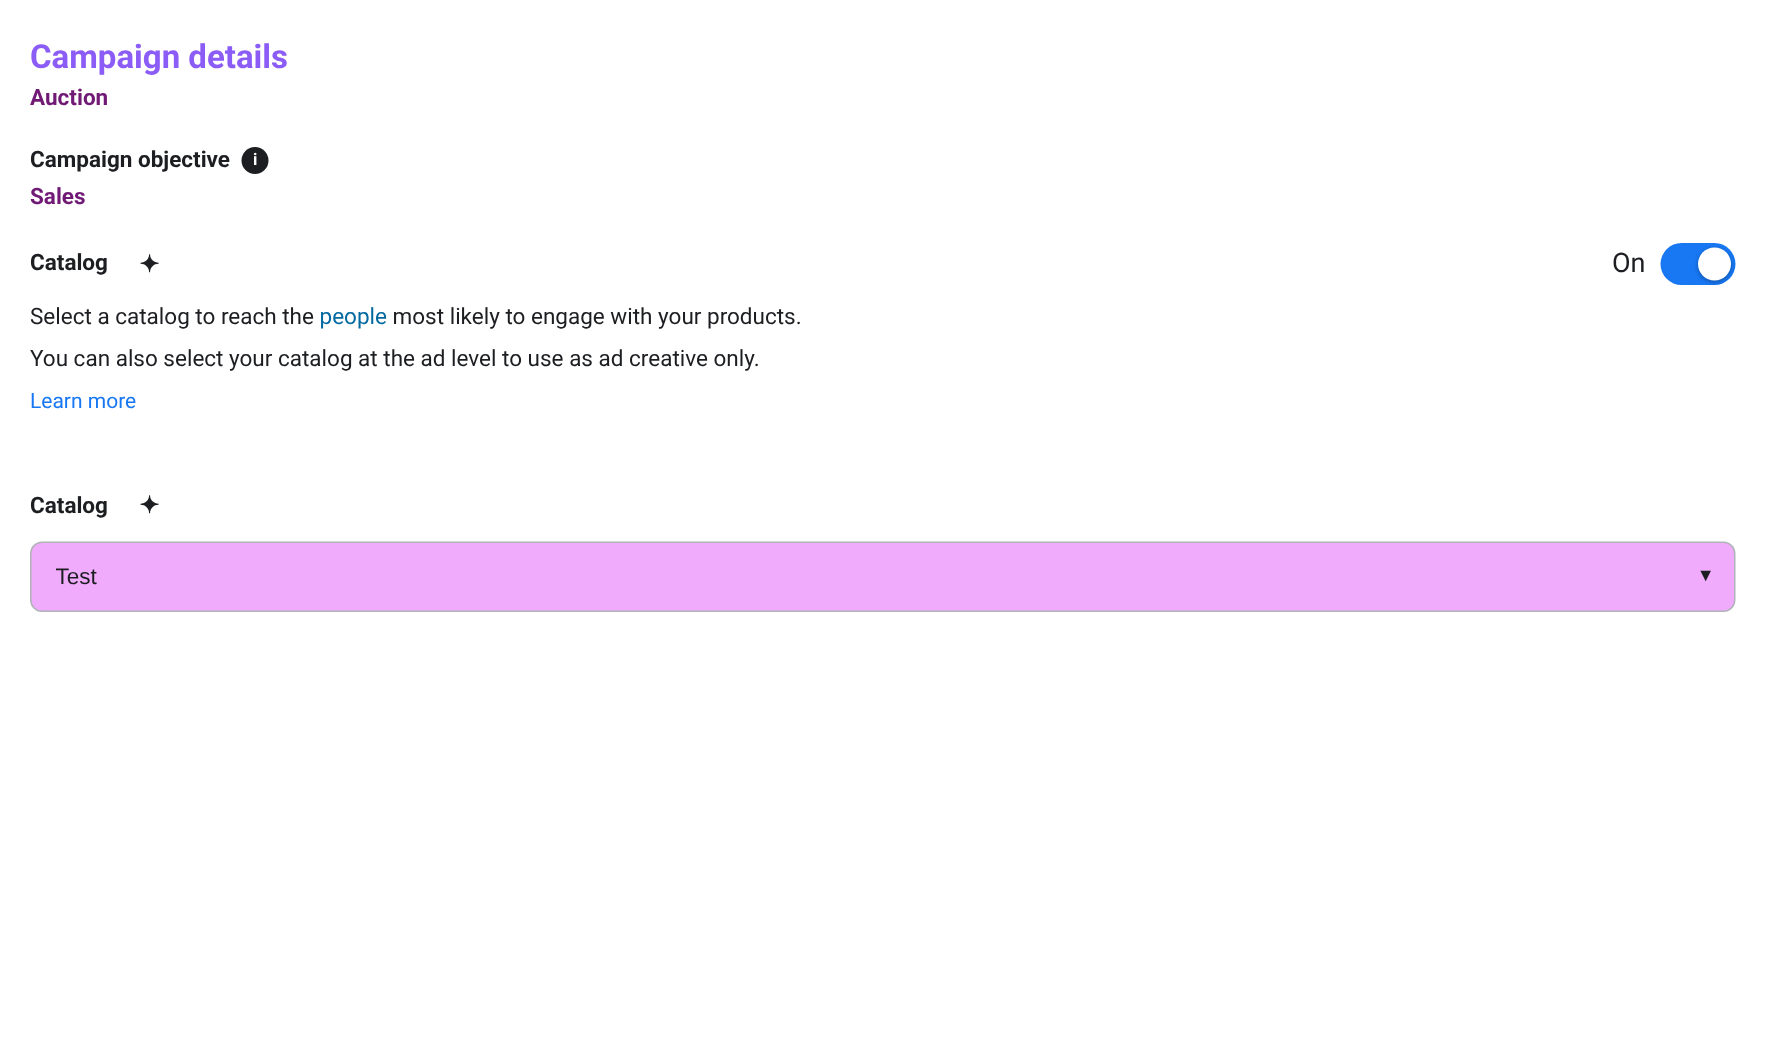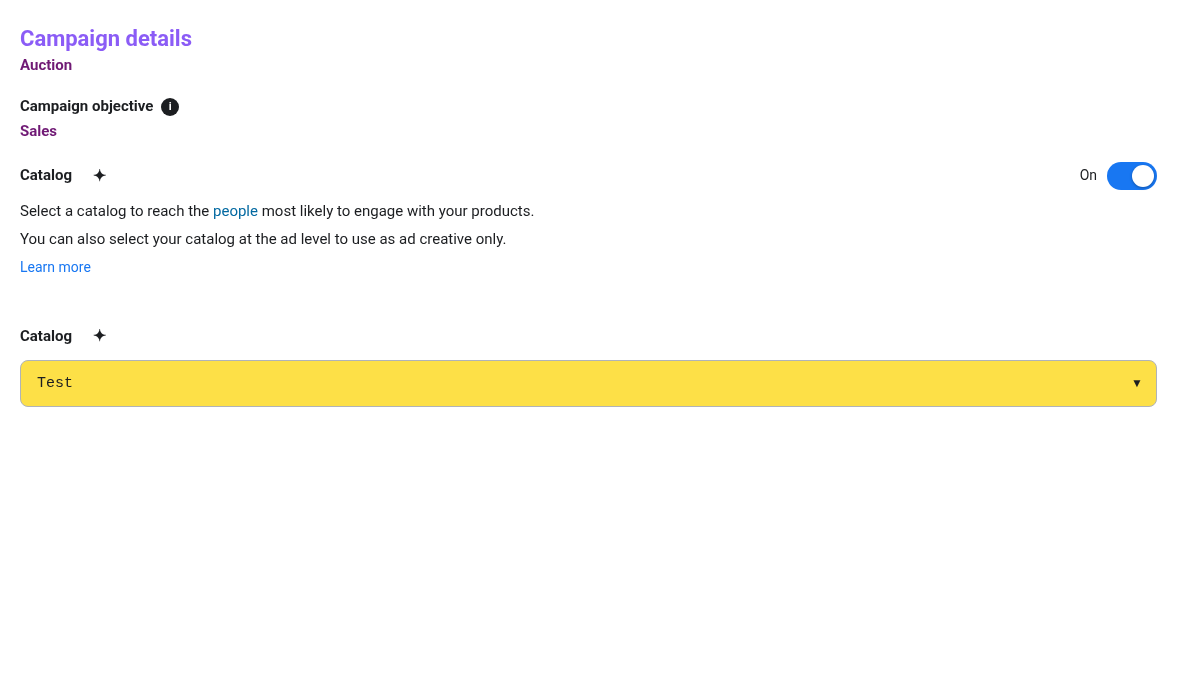--- a/index.html
+++ b/index.html
@@ -67,21 +67,21 @@
       color: #1c1e21;
     }
 
     .toggle-area {
       display: flex;
       align-items: center;
       gap: 10px;
     }
 
     .toggle-label {
-      font-size: 14px;
+      font-size: 18px;
       color: #1c1e21;
       margin-left: 48px;
     }
 
     .toggle-switch {
       position: relative;
       width: 50px;
       height: 28px;
       cursor: pointer;
     }
@@ -153,28 +153,27 @@
       position: relative;
       width: 100%;
       max-width: 1137px;
     }
 
     .catalog-dropdown {
       width: 100%;
       padding: 14px 16px;
       font-size: 15px;
       color: #1c1e21;
-      background: #fde047;
+      background: #f0abfc;
       border: 1.5px solid #b0b3b8;
       border-radius: 8px;
       appearance: none;
       -webkit-appearance: none;
       cursor: pointer;
       outline: none;
-      font-family: Liberation Mono, monospace;
     }
 
     .dropdown-arrow-icon {
       position: absolute;
       right: 14px;
       top: 50%;
       transform: translateY(-50%);
       pointer-events: none;
       font-size: 12px;
       color: #1c1e21;

